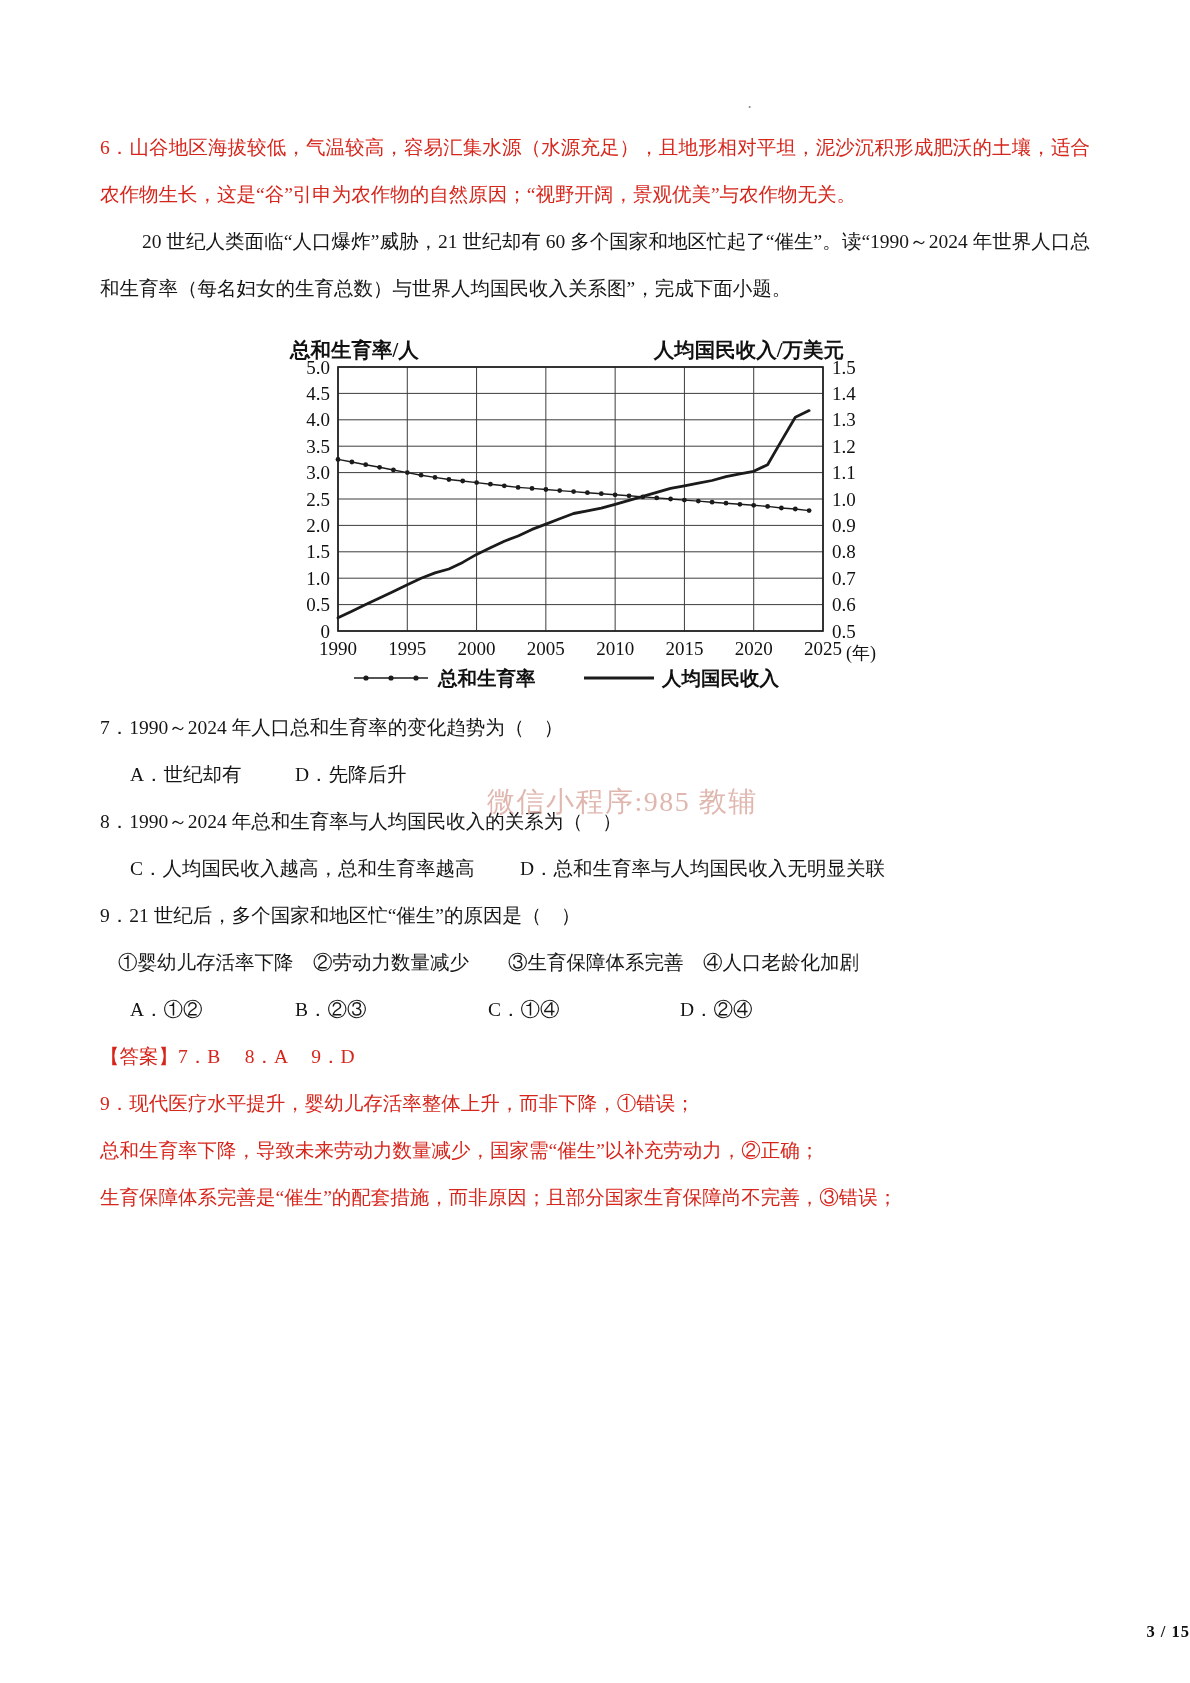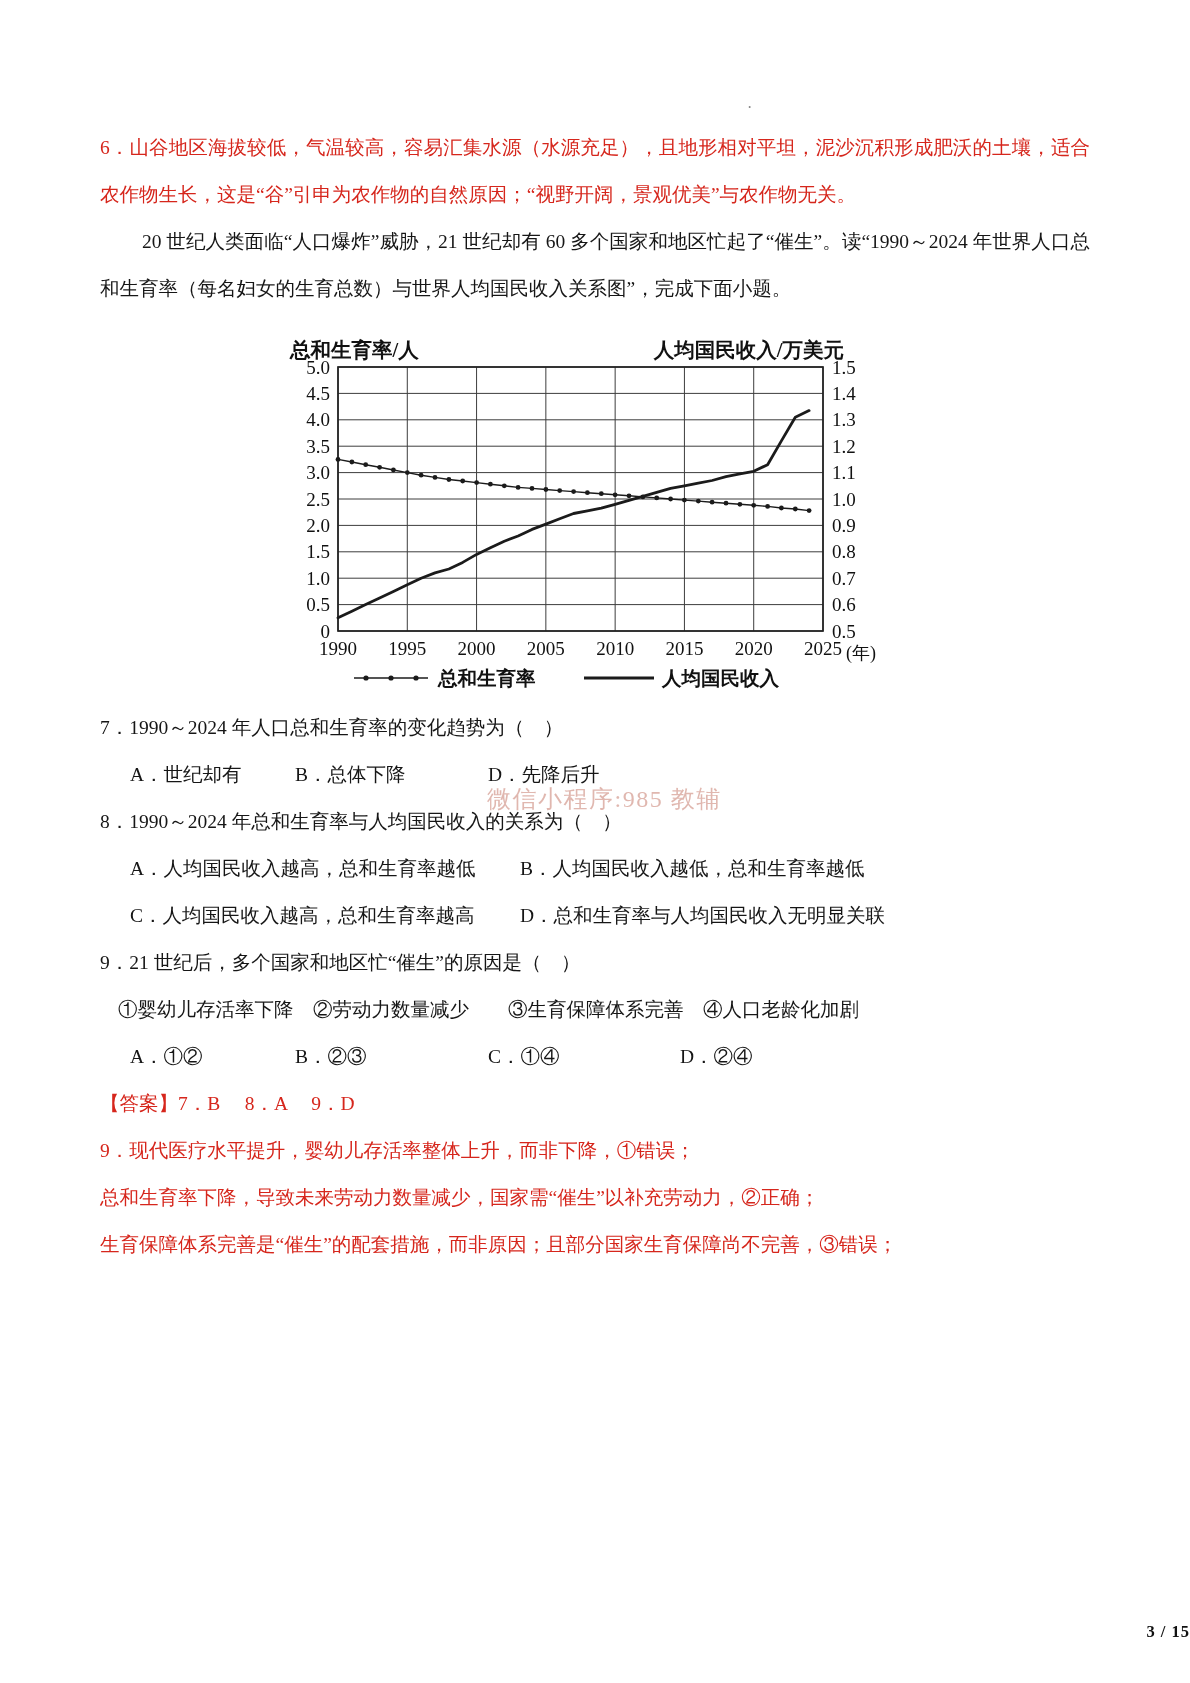--- a/index.html
+++ b/index.html
@@ -11,21 +11,21 @@
   .indent{text-indent:2.15em;}
   .opt-row{display:flex;padding-left:30px;line-height:47px;}
   .opt-row .c1{width:165px;}
   .opt-row .c2{width:193px;}
   .opt-row .c3{width:192px;}
   .opt-row .optw{width:390px;}
   .items-row{padding-left:18px;}
   .chart-block{height:392px;position:relative;}
   .chart-block svg{display:block;margin-left:188px;overflow:visible;}
   svg text{font-family:"Liberation Serif","DejaVu Serif",serif;fill:#111111;}
-  .watermark{position:absolute;left:487px;top:783px;font-size:24px;letter-spacing:1.5px;
+  .watermark{position:absolute;left:487px;top:783px;font-size:28px;letter-spacing:1.5px;
              color:#d9a69c;opacity:.8;white-space:nowrap;}
   .stray{position:absolute;left:747px;top:100px;color:#888888;font-size:16px;line-height:16px;}
   .footer{position:absolute;top:1622px;left:0;width:100%;text-align:right;
           font-size:16.5px;font-weight:700;letter-spacing:1px;color:#111;}
 </style>
 </head>
 <body>
 
 <div class="page">
   <div class="stray">·</div>
@@ -132,29 +132,24 @@
           <circle cx="128" cy="366" r="2.6" fill="#1b1b1b"></circle>
           <text x="150" y="373" text-anchor="start" font-size="19.5" font-weight="600">总和生育率</text>
           <line x1="296" y1="366" x2="366" y2="366" stroke="#1b1b1b" stroke-width="3"></line>
           <text x="374" y="373" text-anchor="start" font-size="19.5" font-weight="600">人均国民收入</text>
         </svg>
     </div>
 
     <p>7．1990～2024 年人口总和生育率的变化趋势为（　）</p>
     <div class="opt-row">
       <span class="c1">A．世纪却有</span>
-      <span class="c2">B．总体下降</span>
       <span>D．先降后升</span>
     </div>
 
     <p>8．1990～2024 年总和生育率与人均国民收入的关系为（　）</p>
-    <div class="opt-row">
-      <span class="optw">A．人均国民收入越高，总和生育率越低</span>
-      <span>B．人均国民收入越低，总和生育率越低</span>
-    </div>
     <div class="opt-row">
       <span class="optw">C．人均国民收入越高，总和生育率越高</span>
       <span>D．总和生育率与人均国民收入无明显关联</span>
     </div>
 
     <p>9．21 世纪后，多个国家和地区忙“催生”的原因是（　）</p>
     <p class="items-row">①婴幼儿存活率下降　②劳动力数量减少　　③生育保障体系完善　④人口老龄化加剧</p>
     <div class="opt-row">
       <span class="c1">A．①②</span>
       <span class="c2">B．②③</span>

